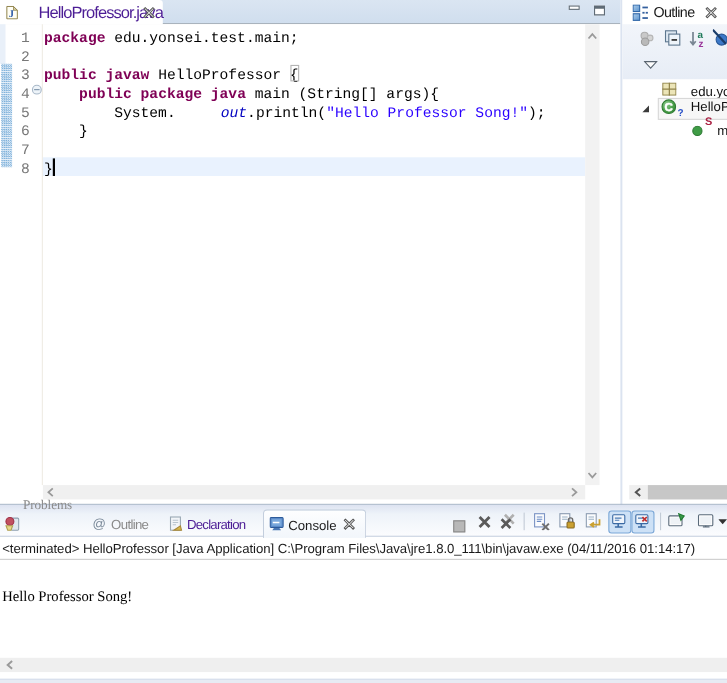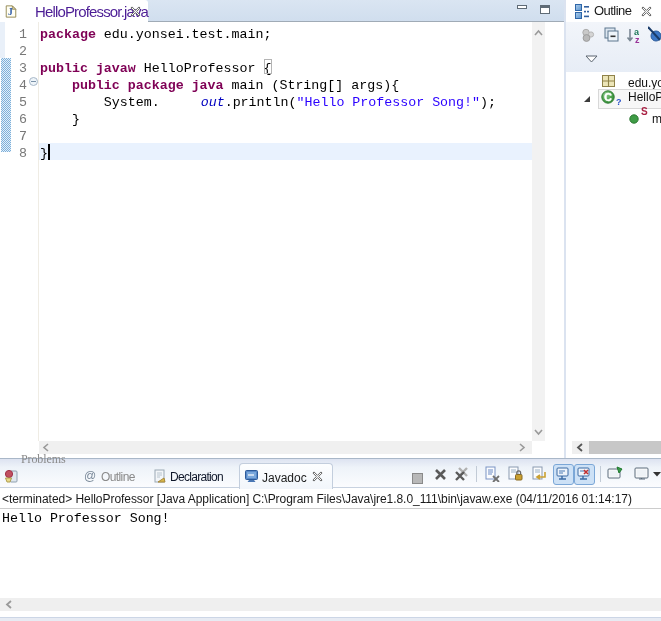--- a/index.html
+++ b/index.html
@@ -184,31 +184,31 @@
   <path d="M1.5 9 h6 l-1.5 4 h-3 z" fill="#e8d88a" stroke="#b0a050"></path>
 </svg>
 <div class="abs" style="left:21px;top:452px;font-size:12px;letter-spacing:-0.1px;color:#8a8a8a;font-family:Liberation Serif, serif;">Problems</div>
 <div class="abs" style="left:84px;top:469px;font-size:12px;color:#7b8a9a;">@</div>
 <div class="abs" style="left:101px;top:470px;font-size:12px;letter-spacing:-0.6px;color:#8a8a8a;">Outline</div>
 <svg class="abs" style="left:153px;top:469px;" width="14" height="14" viewBox="0 0 14 14">
   <rect x="2" y="1" width="9" height="12" fill="#f2f5f8" stroke="#9aa8b4"></rect>
   <path d="M4 4 h5 M4 6 h5 M4 8 h3" stroke="#b8c4ce" stroke-width="1"></path>
   <path d="M5 13 L11 9 L12 13 Z" fill="#d8b84a" stroke="#a8883a"></path>
 </svg>
-<div class="abs" style="left:170px;top:470px;font-size:12px;letter-spacing:-0.7px;color:#0f172a;">Declaration</div>
+<div class="abs" style="left:170px;top:470px;font-size:12px;letter-spacing:-0.7px;color:#4c1d95;">Declaration</div>
 
 <div class="abs" style="left:239px;top:463px;width:92px;height:25px;background:linear-gradient(#fdfeff,#f2f6fb);
      border:1px solid #c3cedd;border-bottom:none;border-top-left-radius:4px;border-top-right-radius:4px;"></div>
 <svg class="abs" style="left:245px;top:470px;" width="13" height="13" viewBox="0 0 13 13">
   <rect x="0.5" y="0.5" width="12" height="9" rx="1" fill="#5a8ac8" stroke="#2c5a9a"></rect>
   <rect x="2" y="2" width="9" height="6" fill="#7aa8dc"></rect>
   <path d="M3 5 h6" stroke="#ffffff" stroke-width="1.2"></path>
   <path d="M4 10 h5 l1.5 2 h-8 z" fill="#4a77b4"></path>
 </svg>
-<div class="abs" style="left:262px;top:471px;font-size:12px;color:#1c1c1c;">Javadoc</div>
+<div class="abs" style="left:262px;top:471px;font-size:12px;color:#1c1c1c;">Console</div>
 <svg class="abs" style="left:312px;top:471px;" width="11" height="11" viewBox="0 0 12 12">
   <path d="M2.2 1 L6 4.8 L9.8 1 L11 2.2 L7.2 6 L11 9.8 L9.8 11 L6 7.2 L2.2 11 L1 9.8 L4.8 6 L1 2.2 Z" fill="#ffffff" stroke="#555555" stroke-width="1"></path>
 </svg>
 
 <div class="abs" style="left:412px;top:473px;width:9px;height:9px;background:#b8b8b8;border:1px solid #8a8a8a;"></div>
 <svg class="abs" style="left:434px;top:468px;" width="13" height="13" viewBox="0 0 13 13">
   <path d="M2 2 L11 11 M11 2 L2 11" stroke="#5a5a5a" stroke-width="2.6"></path>
 </svg>
 <svg class="abs" style="left:453px;top:466px;" width="17" height="16" viewBox="0 0 17 16">
   <path d="M6 2 L14 10 M14 2 L6 10" stroke="#b0b0b0" stroke-width="2.4"></path>
@@ -256,21 +256,21 @@
   <rect x="2.5" y="3.5" width="10" height="7" fill="#eef2f6"></rect>
   <path d="M5 13 h6 M7.5 12 v1.5" stroke="#5a6a7a" stroke-width="1.2"></path>
 </svg>
 <svg class="abs" style="left:653px;top:471px;" width="8" height="6" viewBox="0 0 8 6">
   <path d="M0 1 L8 1 L4 5.5 Z" fill="#333"></path>
 </svg>
 
 <div class="abs" style="left:2px;top:492px;font-size:12px;letter-spacing:-0.05px;color:#1a1a1a;">&lt;terminated&gt; HelloProfessor [Java Application] C:\Program Files\Java\jre1.8.0_111\bin\javaw.exe (04/11/2016 01:14:17)</div>
 <div class="abs" style="left:0;top:508px;width:661px;height:1px;background:#cccccc;"></div>
 
-<div class="abs mono" style="left:2px;top:510px;">Hello Professor Song!</div>
+<div class="abs mono" style="left:2px;top:533px;font-family:Liberation Serif, serif;">Hello Professor Song!</div>
 
 <div class="abs" style="left:0;top:598px;width:661px;height:13px;background:#efefef;"></div>
 <svg class="abs" style="left:5px;top:600px;" width="8" height="9" viewBox="0 0 8 9">
   <path d="M6 1 L2 4.5 L6 8" fill="none" stroke="#9a9a9a" stroke-width="1.8"></path>
 </svg>
 
 <div class="abs" style="left:0;top:617px;width:661px;height:1px;background:#ccd6e6;"></div>
 <div class="abs" style="left:0;top:618px;width:661px;height:3px;background:#e7ebf3;"></div>
 
 </body></html>

